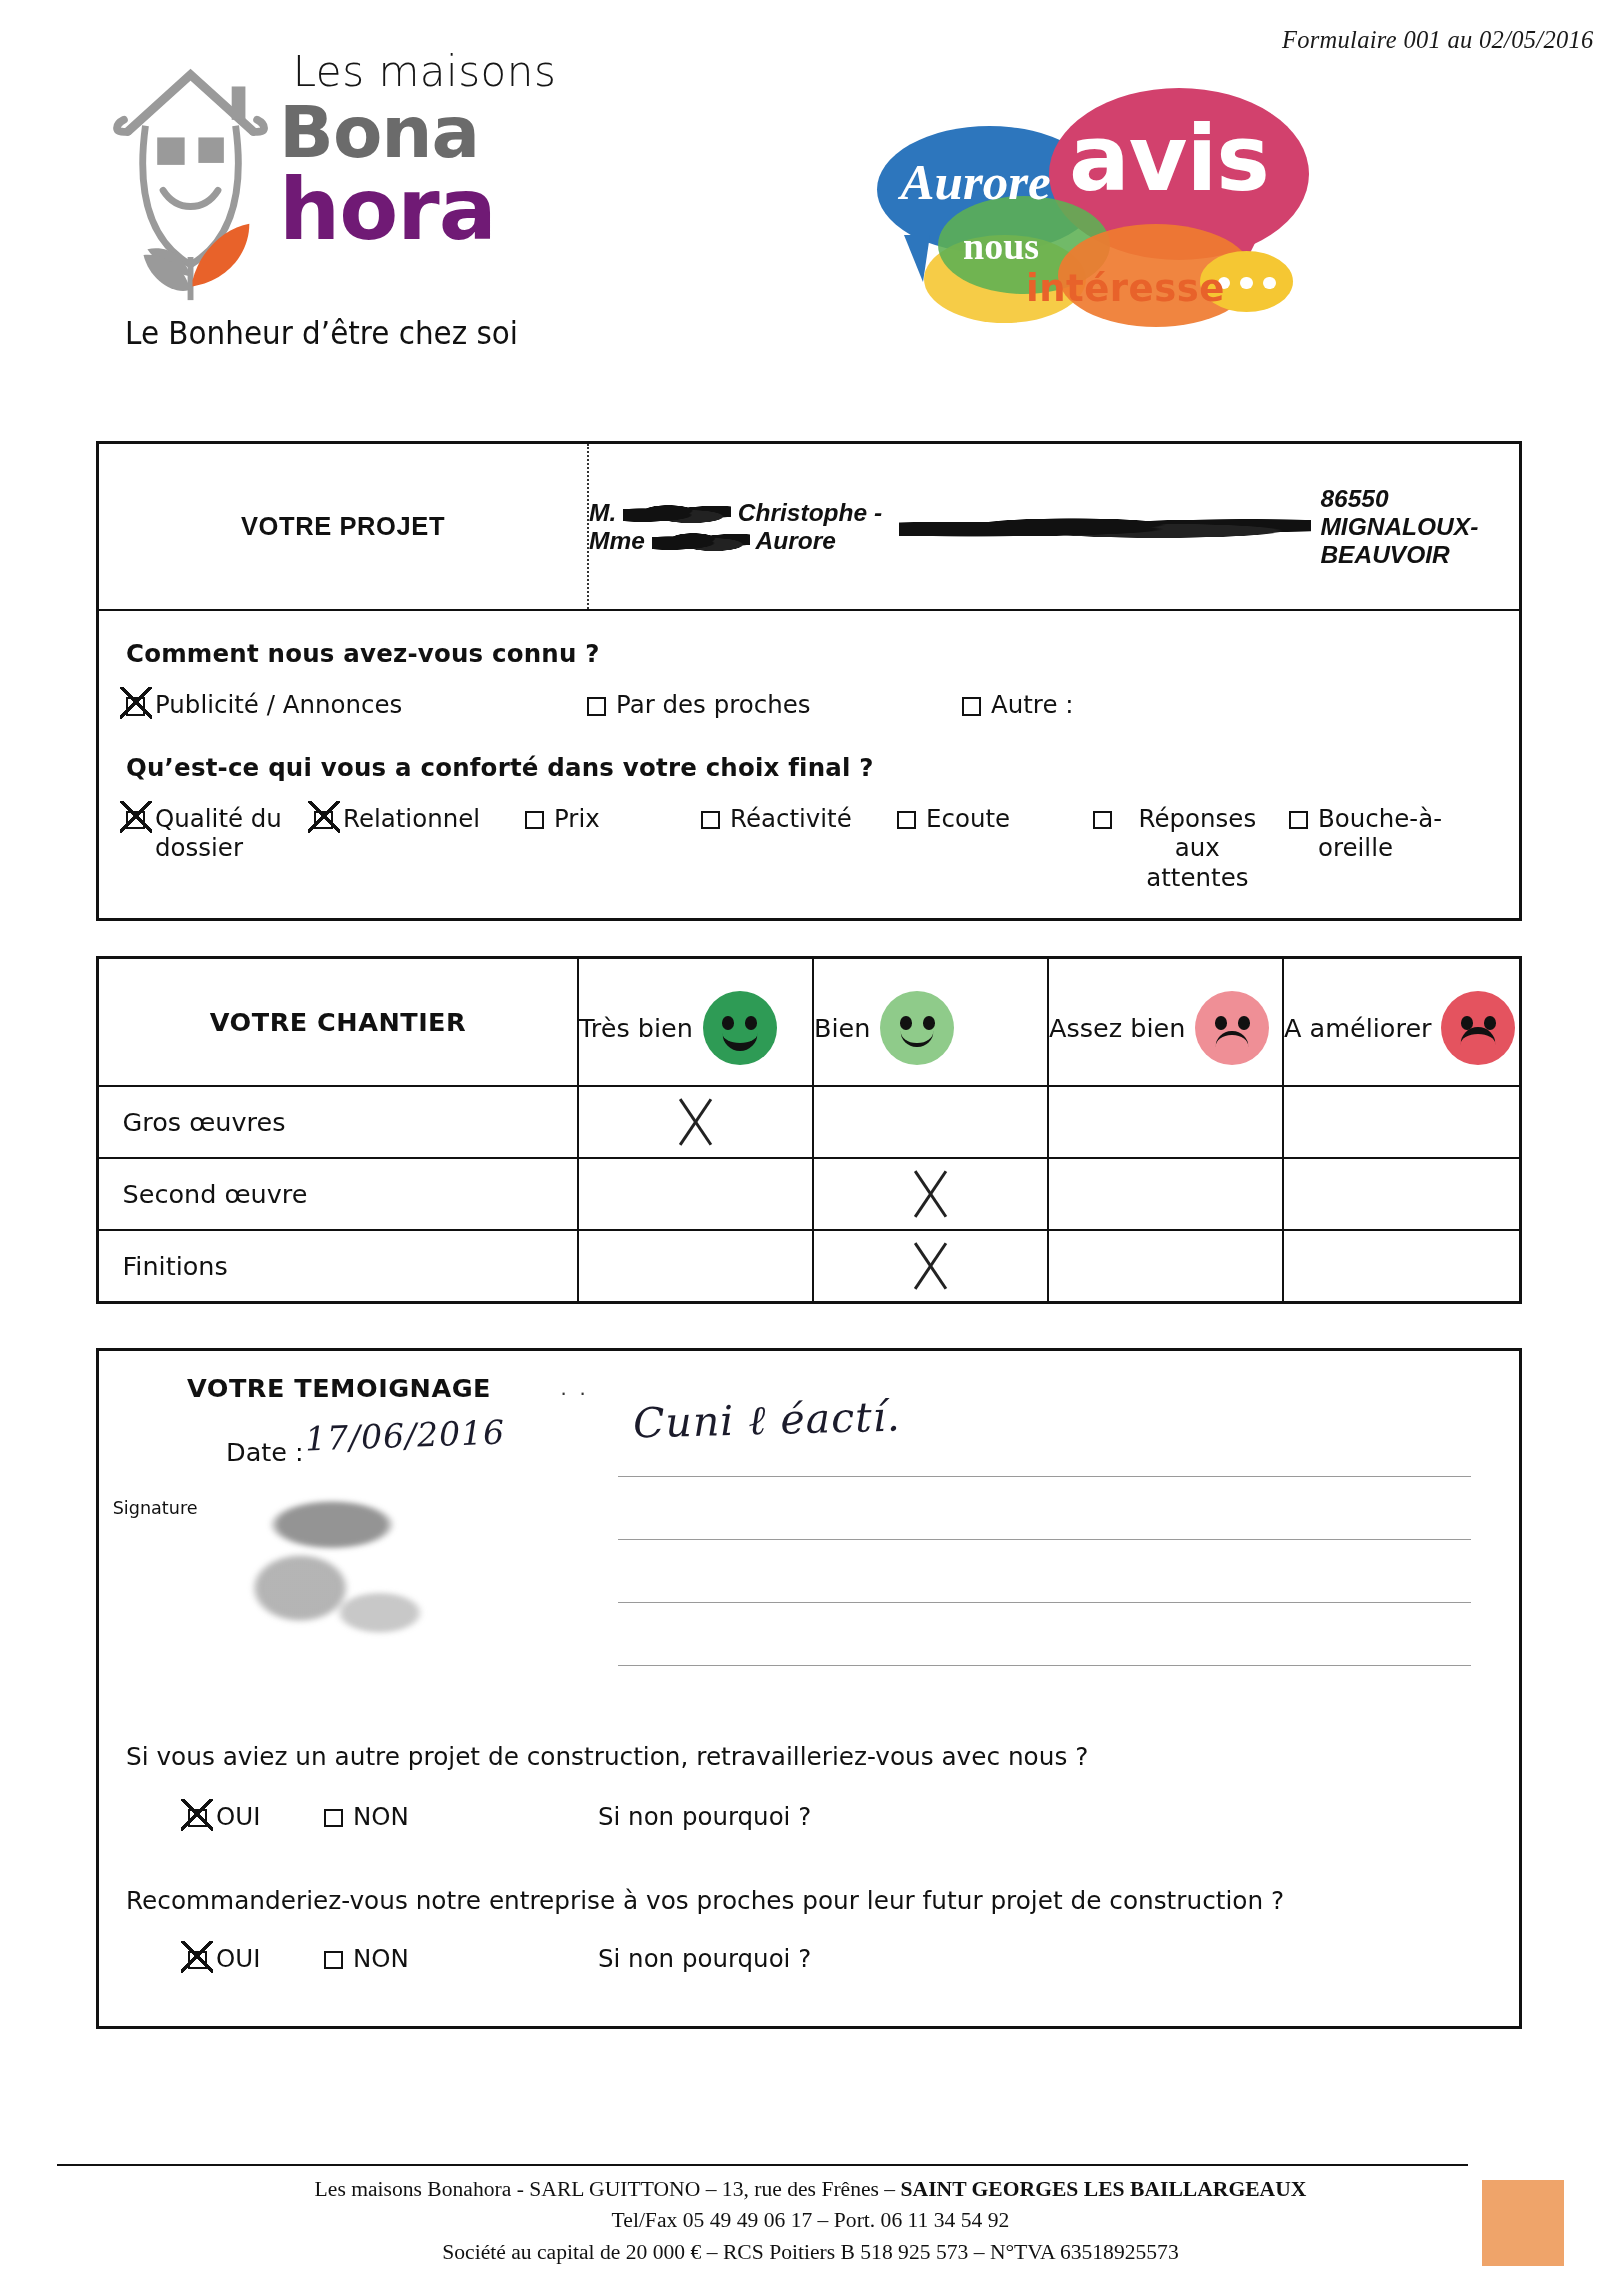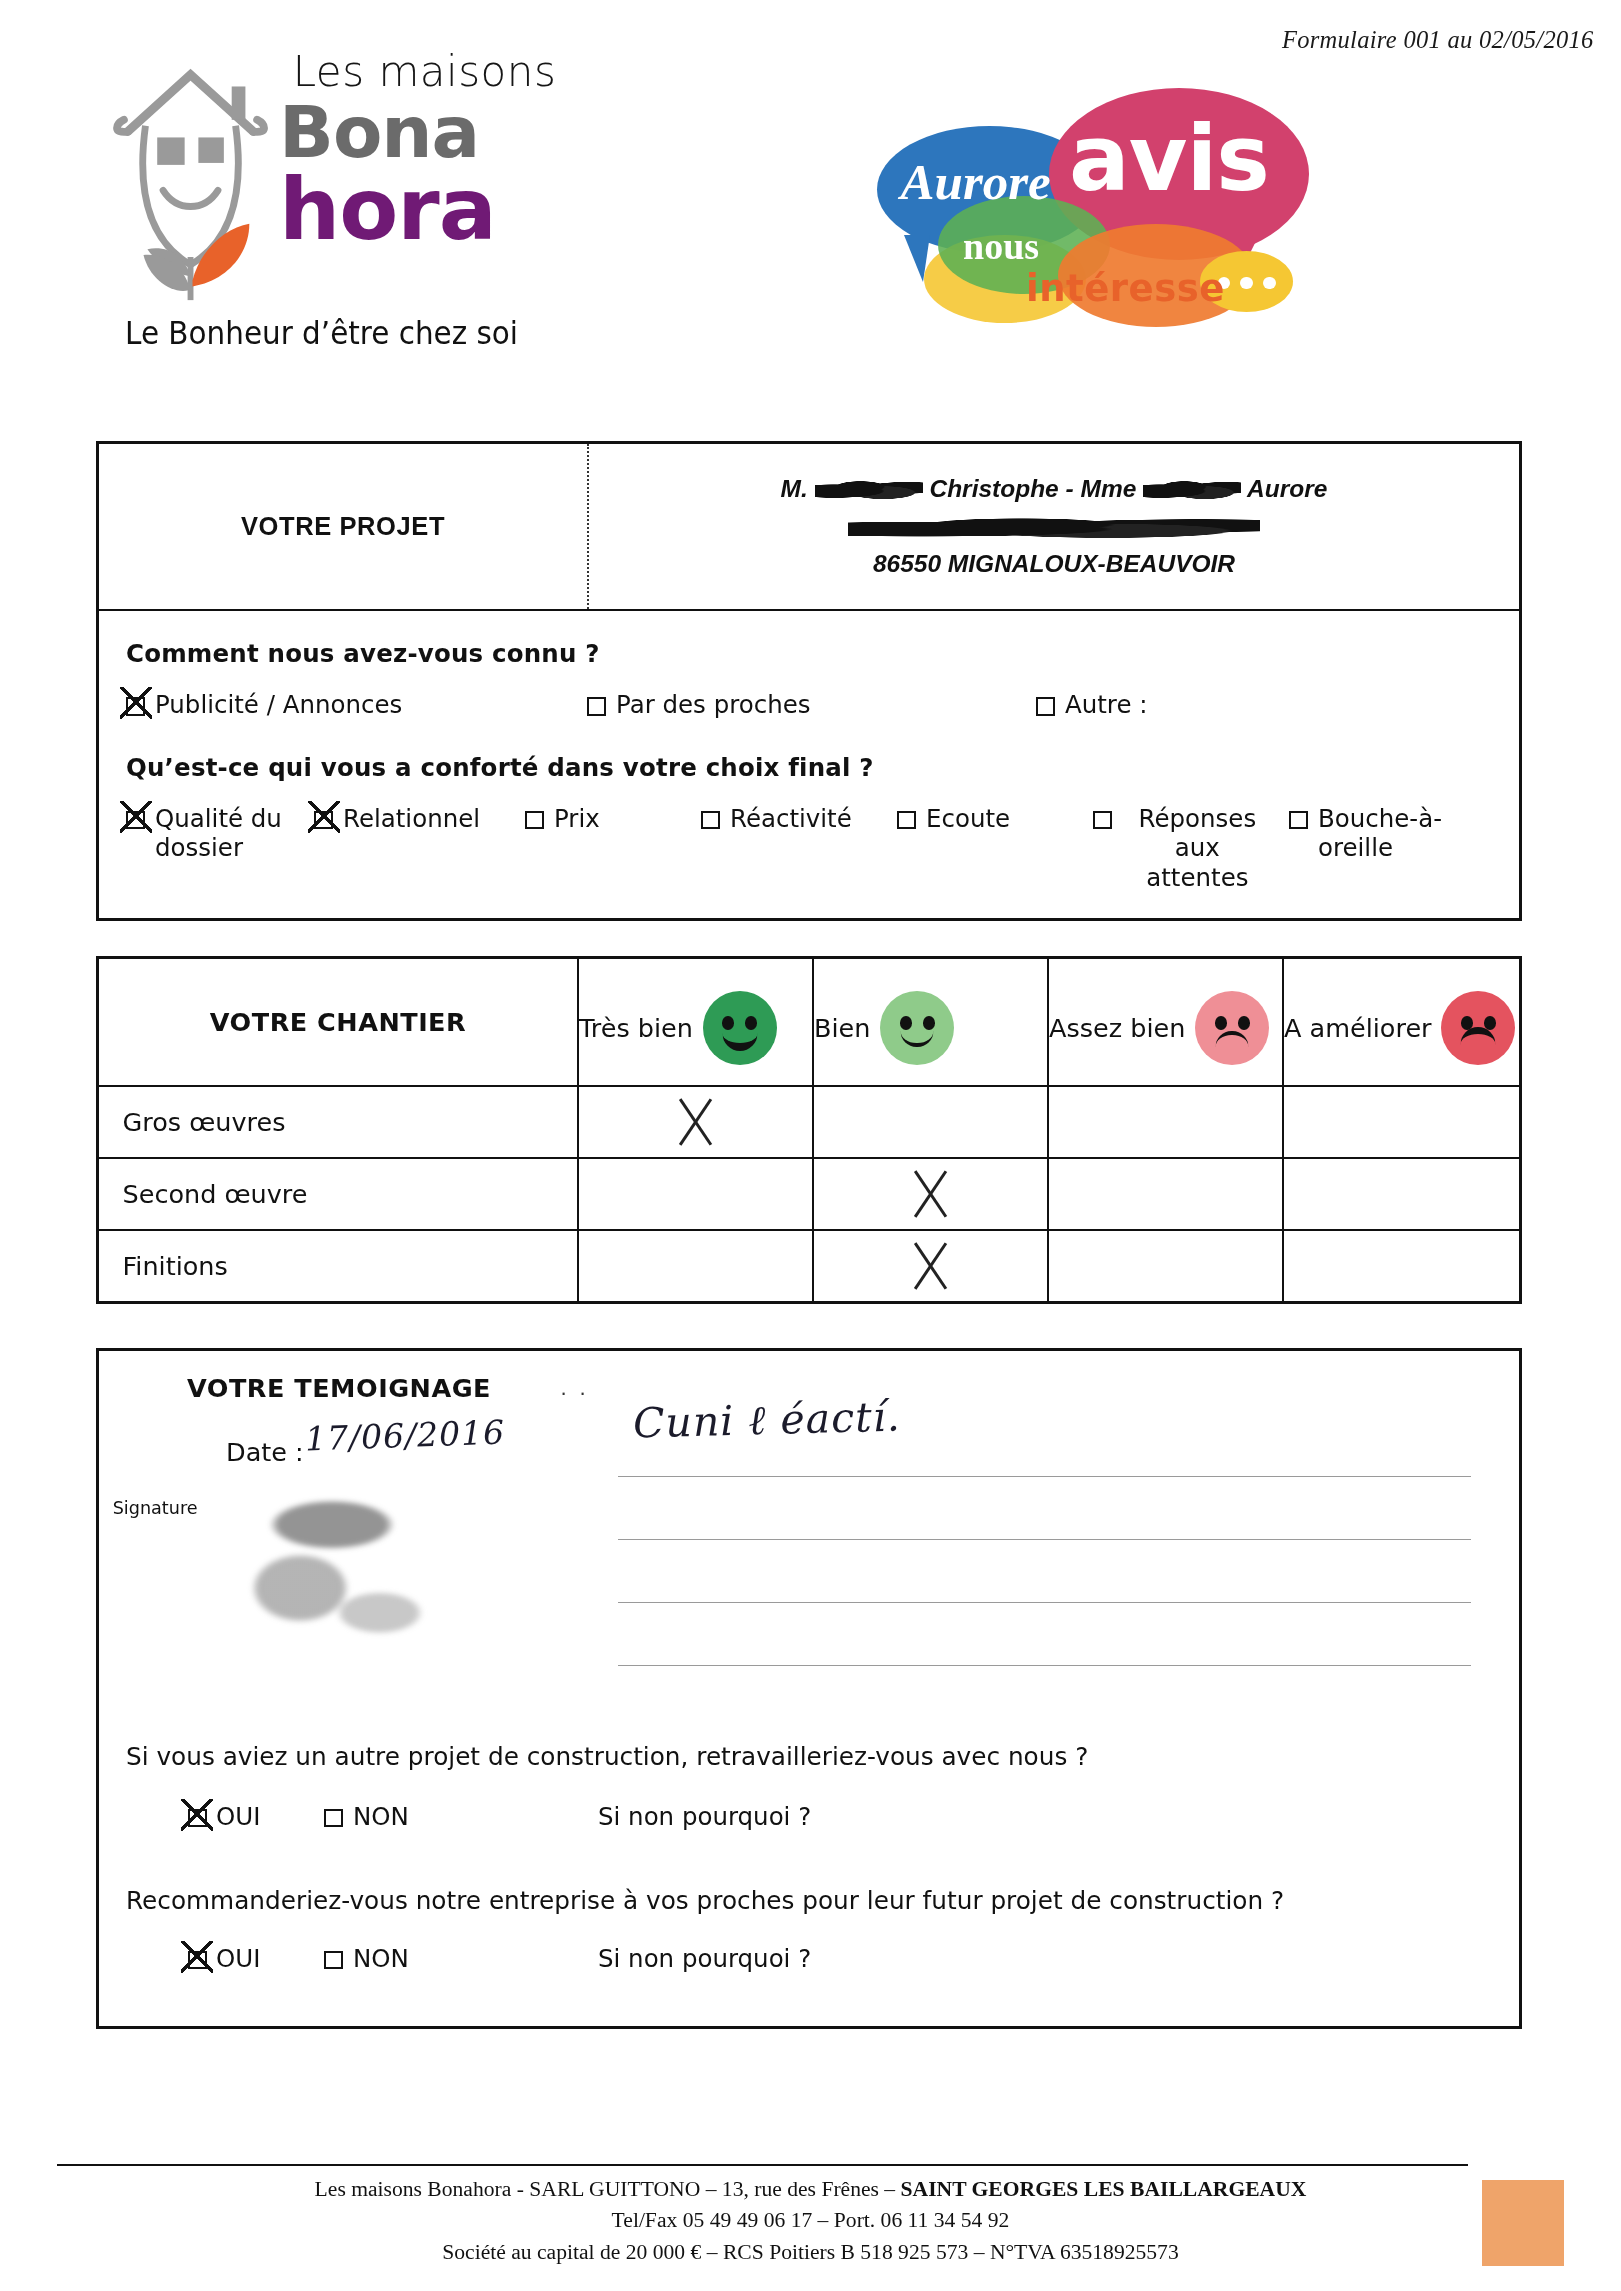--- a/index.html
+++ b/index.html
@@ -200,21 +200,21 @@
     width: 490px;
     display: flex; align-items: center; justify-content: center;
     font-weight: bold;
     font-size: 25.5px;
     letter-spacing: 0.6px;
     border-right: 2px dotted #333;
     box-sizing: border-box;
   }
   .projet-addr {
     flex: 1;
-    display: flex; flex-direction: column;
+    display: flex; flex-direction: row;
     align-items: center; justify-content: center;
     gap: 9.8px;
     font-style: italic;
     font-weight: bold;
     font-size: 24.5px;
   }
   .redact {
     display: inline-block;
     vertical-align: middle;
     background:
@@ -514,21 +514,21 @@
     </div>
   </div>
 
   <div class="q-section">
     <div class="q-title">Comment nous avez-vous connu ?</div>
     <div class="q-row">
       <div class="opt" style="width:461px">
         <span class="cb checked"></span>
         <span class="opt-lbl">Publicité / Annonces</span>
       </div>
-      <div class="opt" style="width:449px">
+      <div class="opt" style="width:375px">
         <span class="cb"></span>
         <span class="opt-lbl">Par des proches</span>
       </div>
       <div class="opt">
         <span class="cb"></span>
         <span class="opt-lbl">Autre :</span>
       </div>
     </div>
 
     <div class="q-title" style="margin-top:33px">Qu’est-ce qui vous a conforté dans votre choix final ?</div>

